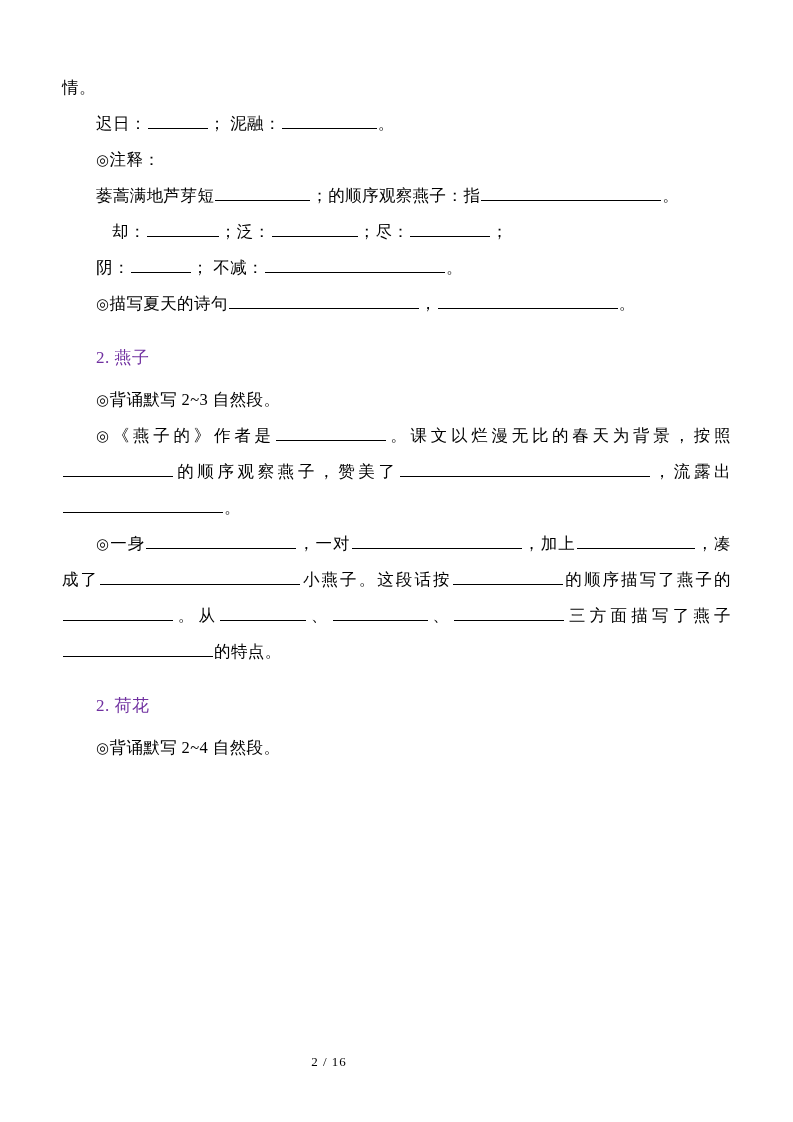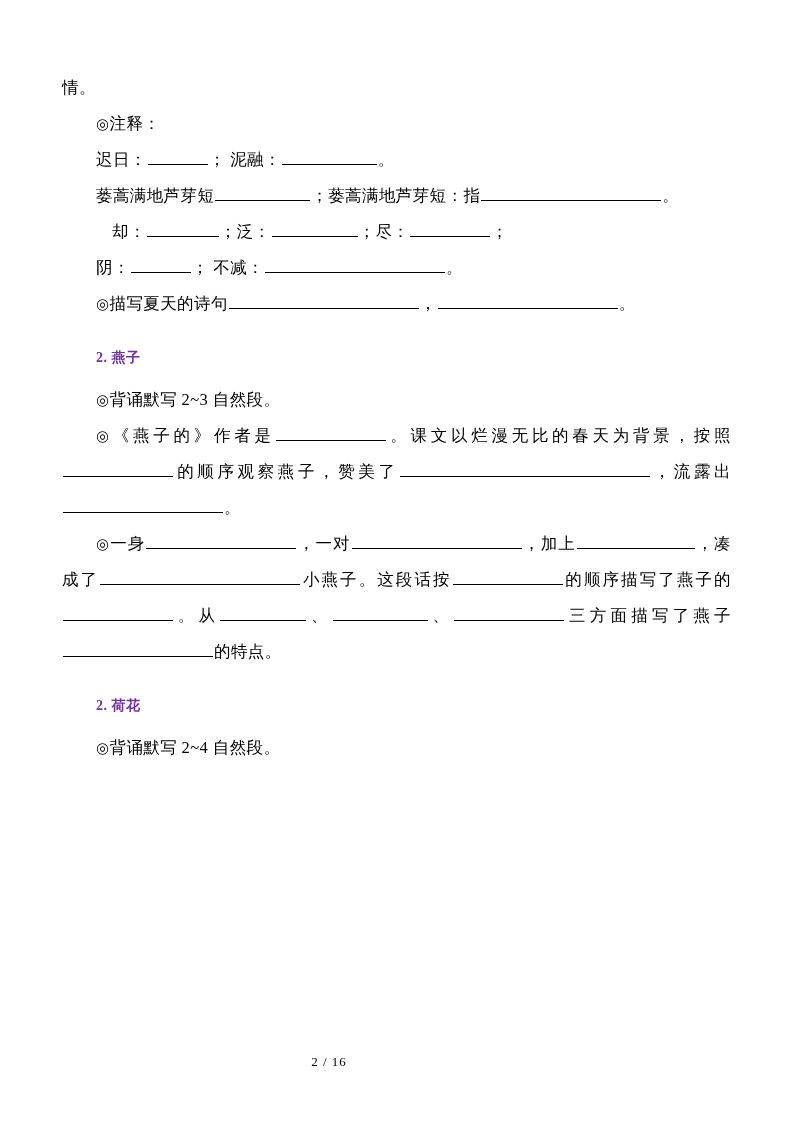--- a/index.html
+++ b/index.html
@@ -38,22 +38,22 @@
     text-indent: 0;
   }
   .indent-2 {
     padding-left: 34px;
   }
   .indent-3 {
     padding-left: 50px;
   }
   .heading {
     color: #7030a0;
-    font-weight: bold;
-    font-size: 14px;
+    font-weight: normal;
+    font-size: 17px;
     margin: 18px 0 6px 0;
     padding-left: 34px;
     letter-spacing: 0.5px;
   }
   .blank {
     display: inline-block;
     border-bottom: 1px solid #000;
     vertical-align: baseline;
     height: 17px;
     margin: 0 1px;
@@ -88,25 +88,25 @@
   }
 </style>
 </head>
 <body>
 
 <div class="page">
   <div class="content">
 
     <p class="para indent-1"><span>情。</span></p>
 
+    <p class="para indent-2"><span>迟日：</span><span class="blank b60"></span><span>；</span>&nbsp;<span>泥融：</span><span class="blank b95"></span><span>。</span></p>
+
     <p class="para indent-2"><span class="circ">◎</span><span>注释：</span></p>
 
-    <p class="para indent-2"><span>迟日：</span><span class="blank b60"></span><span>；</span>&nbsp;<span>泥融：</span><span class="blank b95"></span><span>。</span></p>
-
-    <p class="para indent-2"><span>蒌蒿满地芦芽短</span><span class="blank b95"></span><span>；蒌蒿满地芦芽短：指</span><span class="blank b180"></span><span>。</span></p>
+    <p class="para indent-2"><span>蒌蒿满地芦芽短</span><span class="blank b95"></span><span>；的顺序观察燕子：指</span><span class="blank b180"></span><span>。</span></p>
 
 
     <p class="para indent-3"><span>却：</span><span class="blank b72"></span><span>；泛：</span><span class="blank b86"></span><span>；尽：</span><span class="blank b80"></span><span>；</span></p>
 
     <p class="para indent-2"><span>阴：</span><span class="blank b60"></span><span>；</span>&nbsp;<span>不减：</span><span class="blank b180"></span><span>。</span></p>
 
     <p class="para indent-2"><span class="circ">◎</span><span>描写夏天的诗句</span><span class="blank b190"></span><span>，</span><span class="blank b180"></span><span>。</span></p>
 
     <h2 class="heading">2. 燕子</h2>
 

